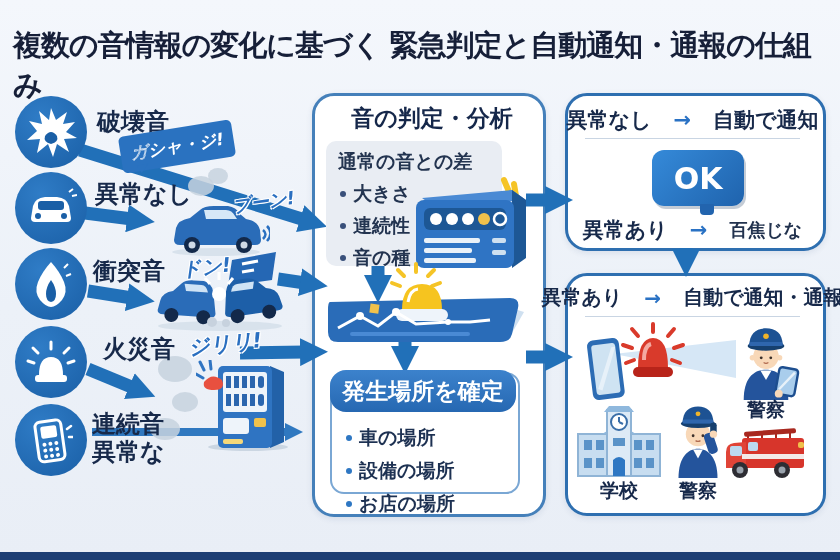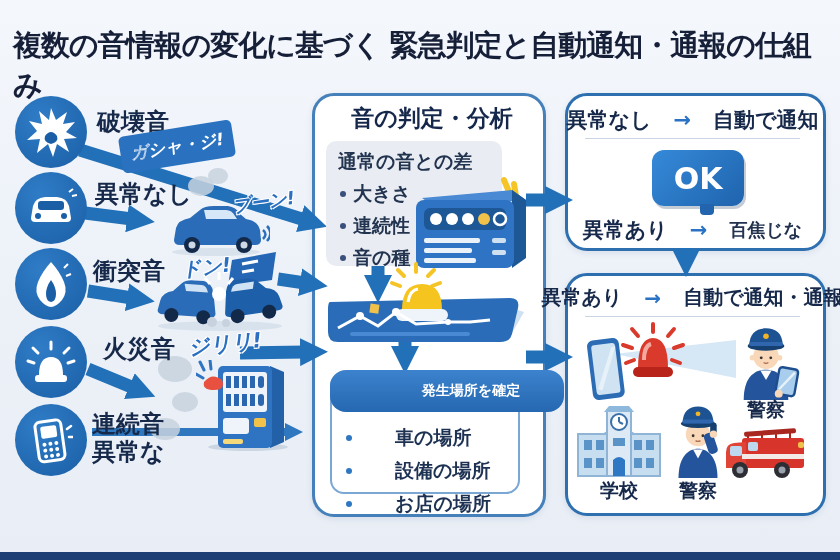--- a/index.html
+++ b/index.html
@@ -21,22 +21,22 @@
   .panel{background:#fff;border:3px solid #2e6fb0;border-radius:22px;box-shadow:0 2px 6px rgba(30,60,110,.10);z-index:2;}
   .panel-mid{border-color:#4580ba;}
   .mid-title{left:315px;top:103px;width:222px;text-align:center;font-size:23px;font-weight:800;color:#15274a;z-index:5;padding-left:6px;}
   .criteria-box{left:326px;top:141px;width:176px;height:125px;background:#e9edf3;border-radius:10px;z-index:4;padding:8px 0 0 12px;box-sizing:border-box;}
   .criteria-head{font-size:19px;font-weight:700;color:#233450;}
   .c-item{font-size:19px;font-weight:700;color:#233450;margin-top:6px;display:flex;align-items:center;}
   .dot{width:6px;height:6px;border-radius:50%;background:#39507a;margin:0 7px 0 2px;flex:0 0 auto;}
   .dot-b{background:#2e77c3;}
   .loc-box{left:330px;top:372px;width:186px;height:118px;background:#fff;border:2px solid #7aa7d4;border-radius:14px;z-index:4;}
   .pill{left:330px;top:370px;width:186px;height:42px;background:linear-gradient(180deg,#3c82cc,#2668b2);border-radius:16px;z-index:5;
-        color:#fff;font-size:14px;font-weight:800;display:flex;align-items:center;justify-content:center;white-space:nowrap;padding-left:48px;}
-  .loc-item{font-size:19px;font-weight:700;color:#1d3152;display:flex;align-items:center;margin-top:7px;gap:36px;}
+        color:#fff;font-size:23px;font-weight:800;display:flex;align-items:center;justify-content:center;white-space:nowrap;}
+  .loc-item{font-size:19px;font-weight:700;color:#1d3152;display:flex;align-items:center;margin-top:7px;}
   .loc-list{left:344px;top:418px;z-index:6;}
   
   .rt-line{display:flex;align-items:center;justify-content:center;gap:22px;white-space:nowrap;z-index:5;}
   .navy{color:#17294a;font-weight:800;}
   .blue-arrow{color:#2a72c4;font-weight:800;}
   .divider{height:1px;background:#c9d5e3;z-index:5;}
   .ok-btn{left:652px;top:150px;width:92px;height:56px;background:linear-gradient(135deg,#358ad9,#1f63ad);border-radius:12px;z-index:5;
           color:#fff;font-size:30px;font-weight:800;display:flex;align-items:center;justify-content:center;box-shadow:2px 3px 0 rgba(20,50,90,.25);}
   .ok-tab{left:700px;top:204px;width:14px;height:11px;background:#2264ae;border-radius:0 0 4px 4px;z-index:5;}
   .rec-label{font-size:19px;font-weight:800;color:#17294a;text-align:center;z-index:6;}

